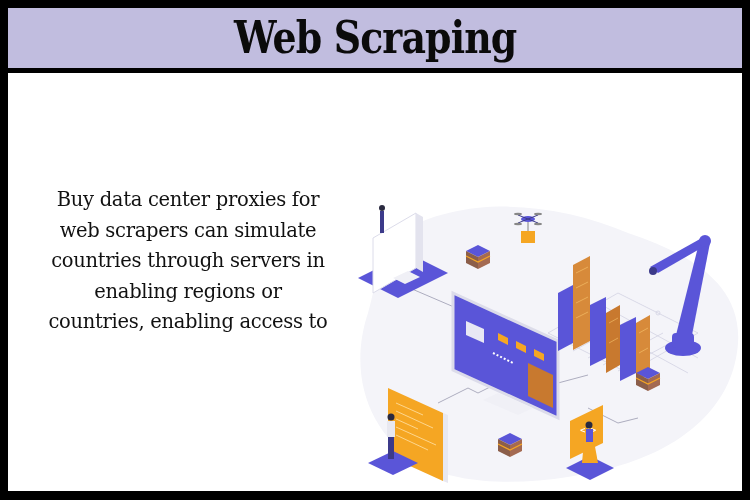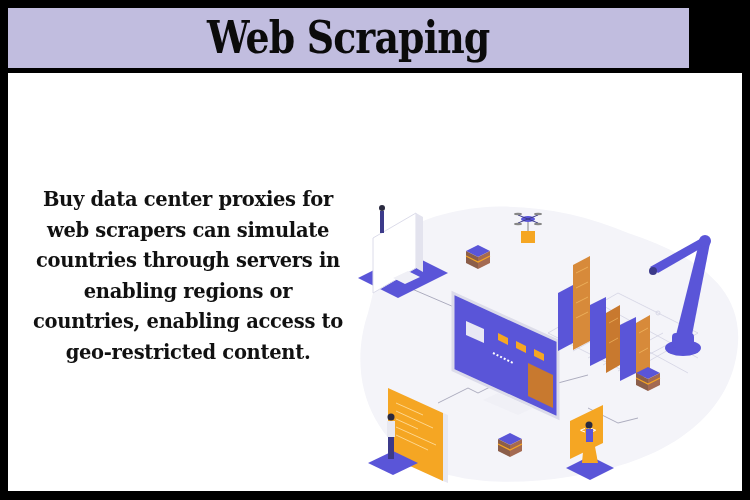--- a/index.html
+++ b/index.html
@@ -1,56 +1,55 @@
 <!DOCTYPE html>
 <html><head>
   <meta charset="utf-8">
   <style>
     html, body { margin: 0; padding: 0; }
     body {
       width: 750px; height: 500px; background: #000; position: relative; overflow: hidden;
       font-family: "DejaVu Serif", serif;
     }
     .header {
-      position: absolute; left: 8px; top: 8px; width: 681px; height: 60px;
+      position: absolute; left: 8px; top: 8px; width: 734px; height: 60px;
       background: #c1bddf; display: flex; align-items: center; justify-content: center;
     }
     .header h1 {
       margin: 0; font-family: "DejaVu Serif", serif; font-weight: bold;
       font-size: 44px; letter-spacing: -1px; color: #0b0b0b; line-height: 1;
       transform: scaleX(0.86);
     }
     .content {
       position: absolute; left: 8px; top: 73px; width: 734px; height: 418px;
       background: #ffffff; overflow: hidden;
     }
     .body-text {
       position: absolute; left: 10px; top: 112px; width: 340px;
-      text-align: center; font-family: "DejaVu Serif", serif; font-weight: bold;
+      text-align: center; font-family: "DejaVu Serif", serif; font-weight: normal;
       font-size: 19.5px; line-height: 30.5px; color: #111;
       letter-spacing: -0.3px;
     }
     .body-text span { display: block; white-space: nowrap; }
     .illus { position: absolute; left: 350px; top: 120px; width: 384px; height: 298px; }
   </style>
 </head>
 <body>
 
 <div class="header">
   <h1>Web Scraping</h1>
 </div>
 
 <div class="content">
   <div class="body-text">
     <span>Buy data center proxies for</span>
     <span>web scrapers can simulate</span>
     <span>countries through servers in</span>
     <span>enabling regions or</span>
     <span>countries, enabling access to</span>
-    <span>geo-restricted content.</span>
   </div>
 
   <svg class="illus" viewBox="0 0 384 298" xmlns="http://www.w3.org/2000/svg">
 
     <path d="M40 40 C110 0 200 10 270 40 C330 60 384 90 380 150 C376 210 330 250 270 270 C200 292 110 298 60 270 C10 240 -10 180 10 120 C20 85 20 55 40 40 Z" fill="#f4f4f9"></path>
 
     <g opacity="0.55" stroke="#b8b8d0" stroke-width="0.8" fill="none">
       <path d="M190 140 L260 100 L340 140 L270 180 Z"></path>
       <path d="M200 150 L240 130 M215 158 L270 128 M230 165 L290 132 M245 172 L305 140 M260 178 L320 146"></path>
       <path d="M220 120 L330 180 M240 110 L340 165"></path>

